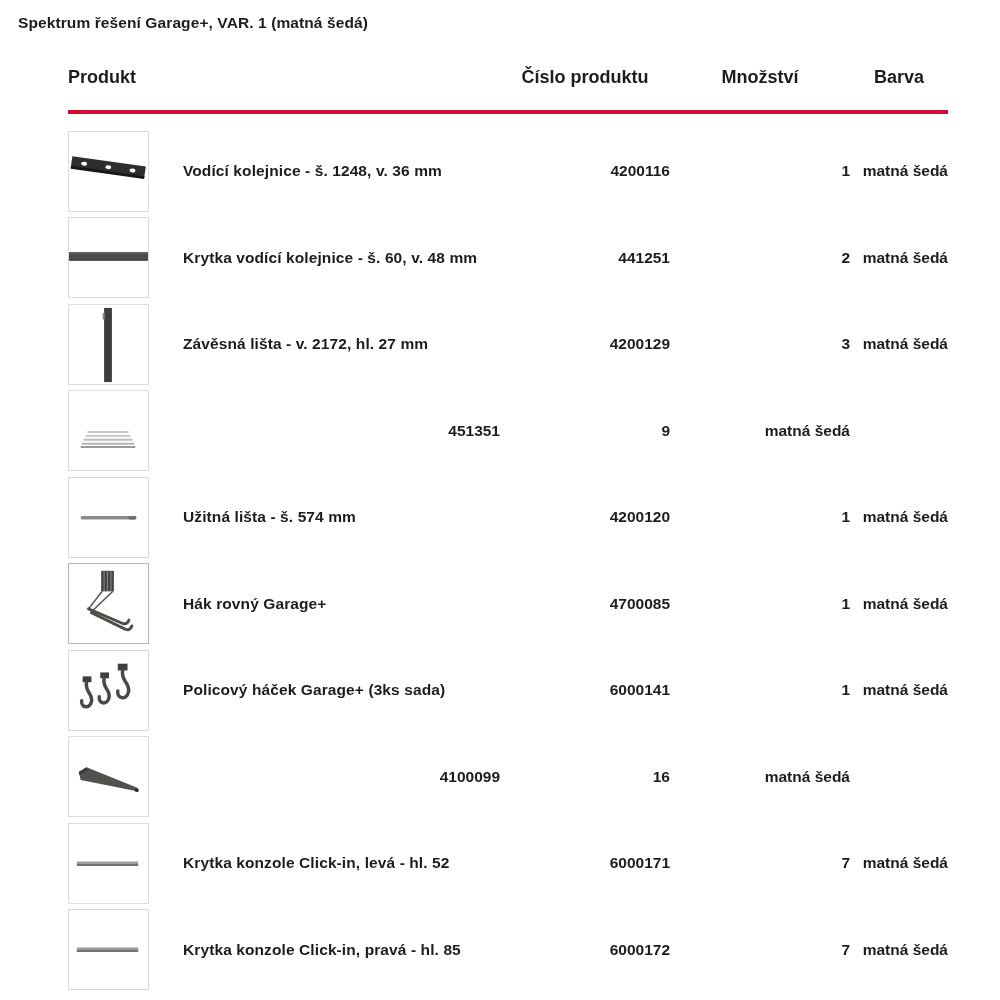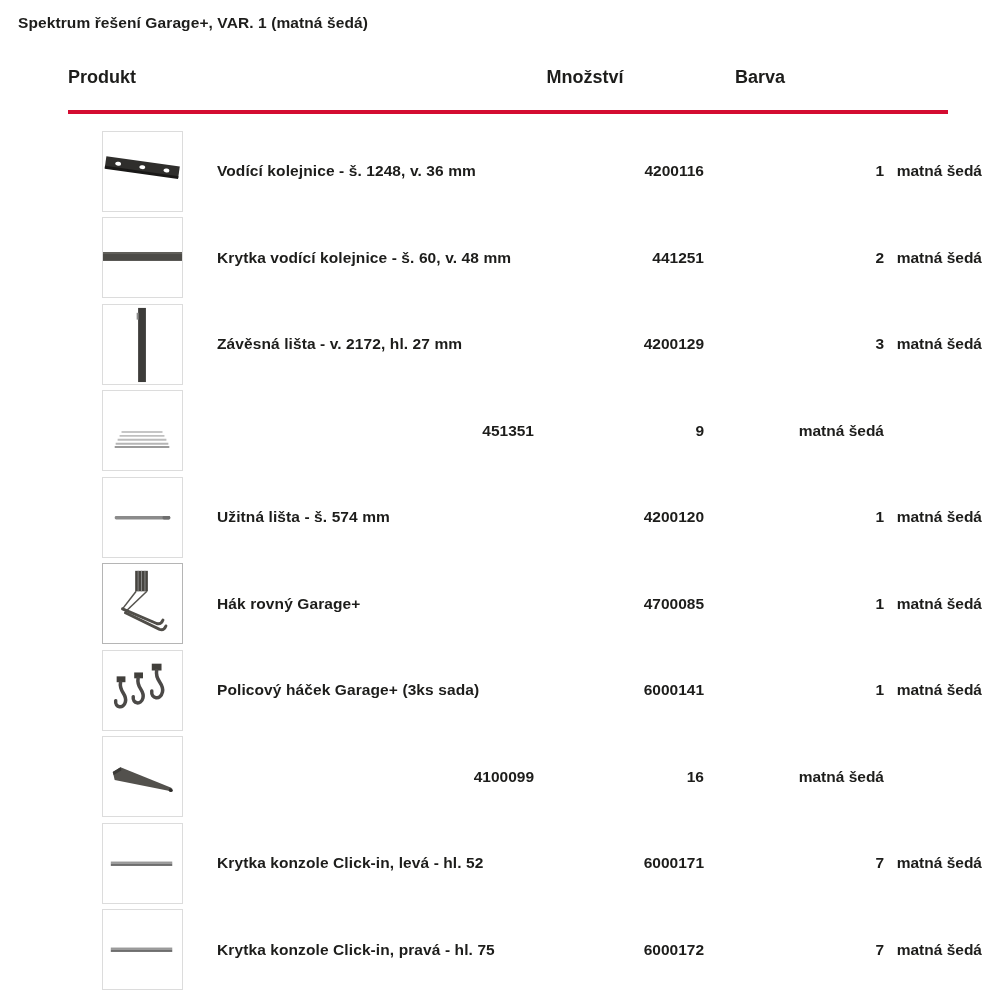--- a/index.html
+++ b/index.html
@@ -48,21 +48,21 @@
     text-align: center;
     white-space: nowrap;
   }
   .th-produkt {
     grid-column: 1 / 3;
     text-align: left;
   }
 
   .tbody { margin-top: 14px; }
 
-  .row { height: 86.5px; margin-left: 34px; }
+  .row { height: 86.5px; }
 
   .thumb {
     width: 79px;
     height: 79px;
     background: #ffffff;
     border: 1px solid #dcdcdc;
     box-sizing: content-box;
     display: flex;
     align-items: center;
     justify-content: center;
@@ -88,20 +88,21 @@
 <body>
 
 <div class="page">
 
   <div class="page-title">Spektrum řešení Garage+, VAR. 1 (matná šedá)</div>
 
   <div class="table">
 
     <div class="grid-row thead">
       <div class="th th-produkt">Produkt</div>
+      <div class="th">Číslo produktu</div>
       <div class="th">Množství</div>
       <div class="th">Barva</div>
     </div>
 
     <div class="tbody">
 
       <div class="grid-row row">
         <div class="thumb">
           <svg viewBox="0 0 81 81">
             <g transform="rotate(8 40 38)">
@@ -237,21 +238,21 @@
         <div class="cell-color">matná šedá</div>
       </div>
 
       <div class="grid-row row">
         <div class="thumb">
           <svg viewBox="0 0 81 81">
             <rect x="8" y="38.5" width="63" height="2" fill="#9a9a9a"></rect>
             <rect x="8" y="40.5" width="63" height="2.5" fill="#6e6e6e"></rect>
           </svg>
         </div>
-        <div class="cell-name">Krytka konzole Click-in, pravá - hl. 75</div>
+        <div class="cell-name">Krytka konzole Click-in, pravá - hl. 85</div>
         <div class="cell-number">6000172</div>
         <div class="cell-qty">7</div>
         <div class="cell-color">matná šedá</div>
       </div>
 
     </div>
   </div>
 </div>
 
 </body></html>

